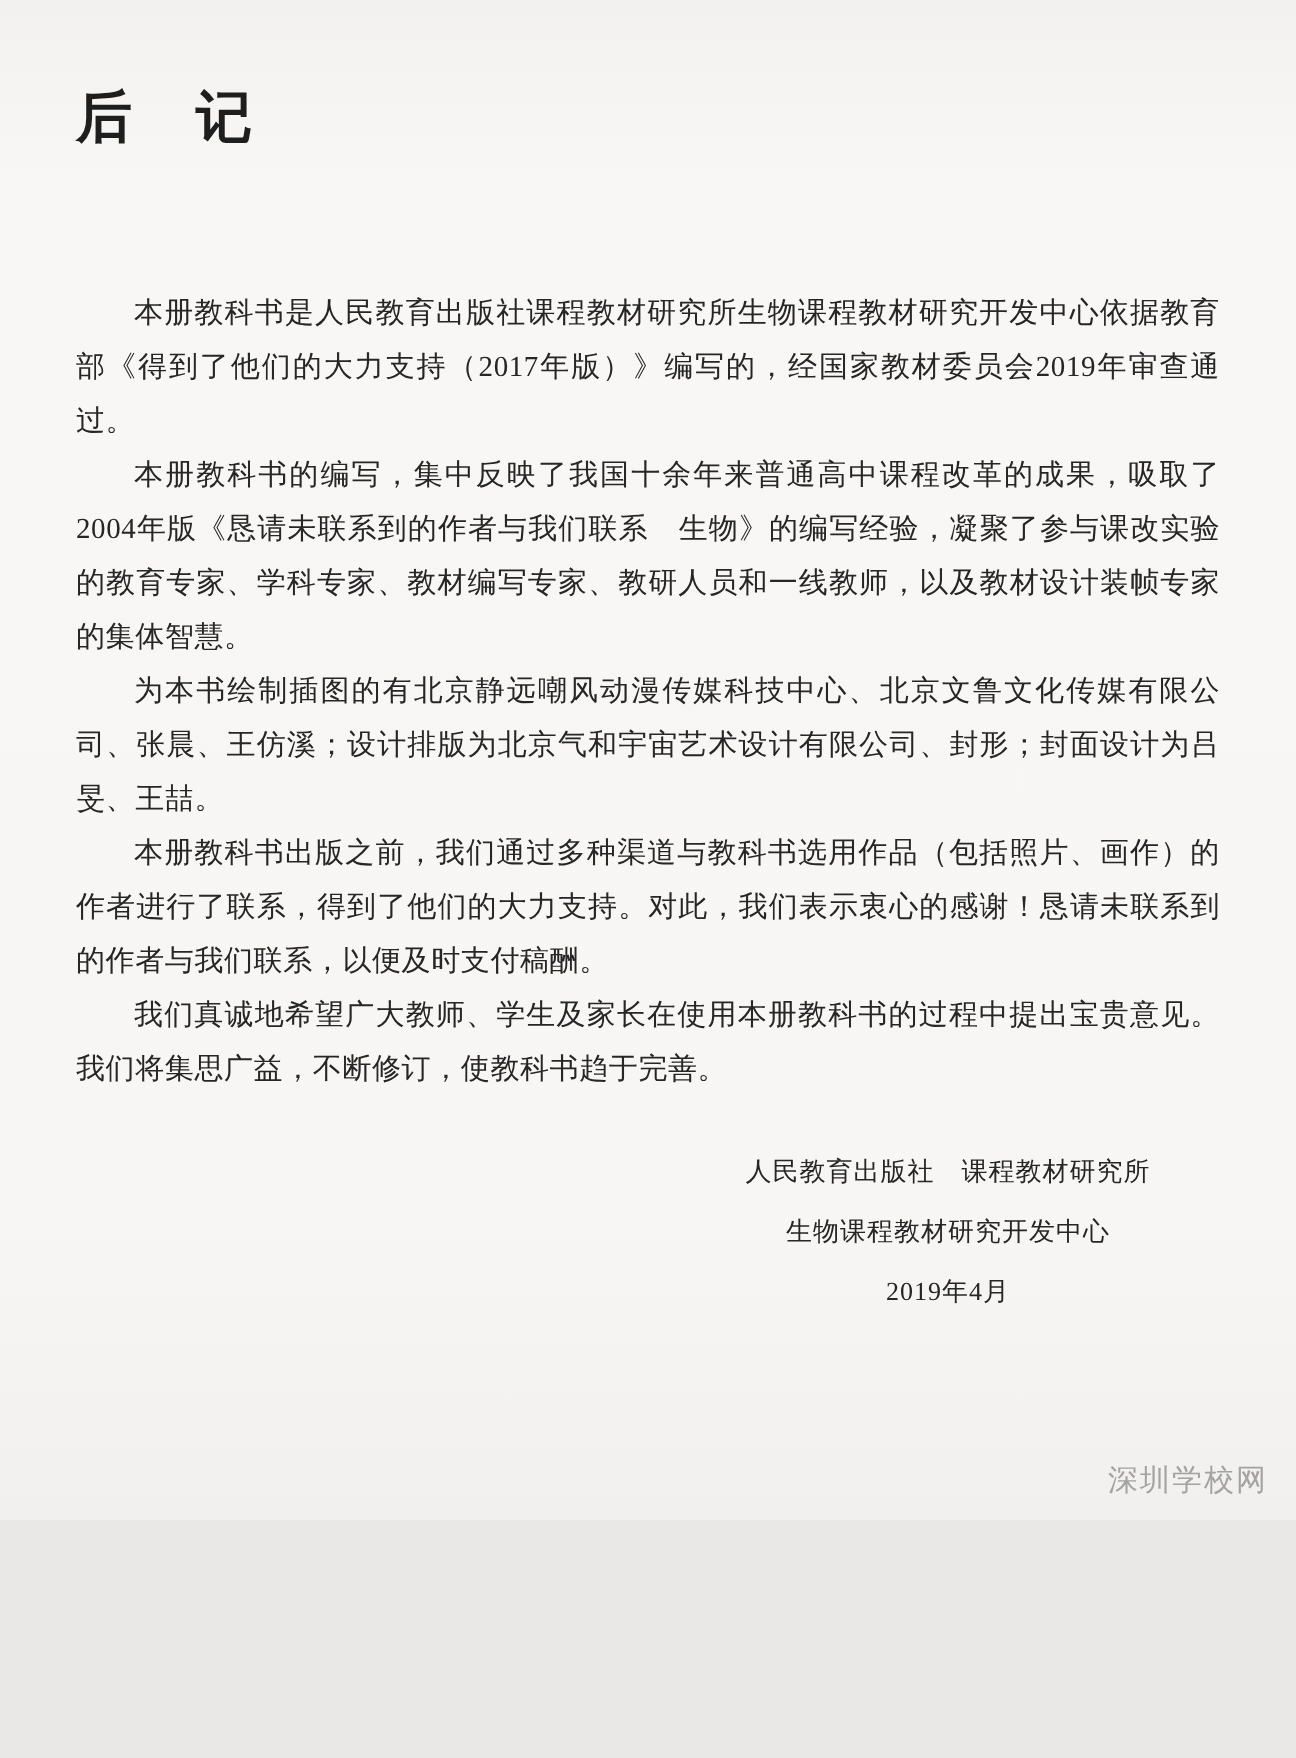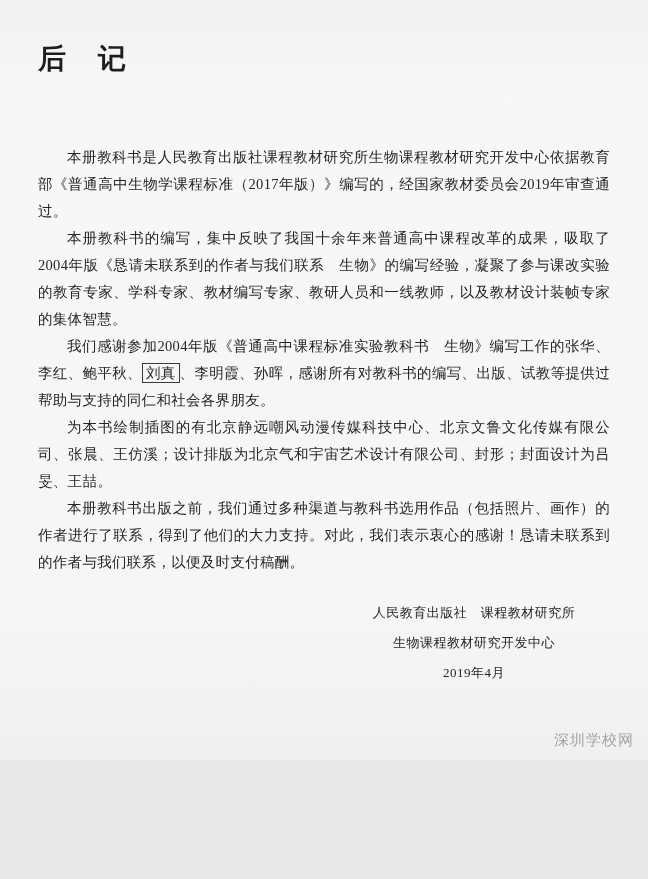--- a/index.html
+++ b/index.html
@@ -80,25 +80,25 @@
 </style>
 </head>
 <body>
 
 <div class="page">
   <div class="content">
 
     <h1 class="title">后　记</h1>
 
     <div class="body-text">
-      <p>本册教科书是人民教育出版社课程教材研究所生物课程教材研究开发中心依据教育部《普通高中生物学课程标准（2017年版）》编写的，经国家教材委员会2019年审查通过。</p>
+      <p>本册教科书是人民教育出版社课程教材研究所生物课程教材研究开发中心依据教育部《得到了他们的大力支持（2017年版）》编写的，经国家教材委员会2019年审查通过。</p>
       <p>本册教科书的编写，集中反映了我国十余年来普通高中课程改革的成果，吸取了2004年版《恳请未联系到的作者与我们联系　生物》的编写经验，凝聚了参与课改实验的教育专家、学科专家、教材编写专家、教研人员和一线教师，以及教材设计装帧专家的集体智慧。</p>
-      <p><span>我们感谢参加2004年版《普通高中课程标准实验教科书　生物》编写工作的张华、李红、鲍平秋、</span><span class="boxed">刘真</span><span>、李明霞、孙晖，感谢所有对教科书的编写、出版、试教等提供过帮助与支持的同仁和社会各界朋友。</span></p>
       <p>为本书绘制插图的有北京静远嘲风动漫传媒科技中心、北京文鲁文化传媒有限公司、张晨、王仿溪；设计排版为北京气和宇宙艺术设计有限公司、封形；封面设计为吕旻、王喆。</p>
       <p>本册教科书出版之前，我们通过多种渠道与教科书选用作品（包括照片、画作）的作者进行了联系，得到了他们的大力支持。对此，我们表示衷心的感谢！恳请未联系到的作者与我们联系，以便及时支付稿酬。</p>
+      <p>我们真诚地希望广大教师、学生及家长在使用本册教科书的过程中提出宝贵意见。我们将集思广益，不断修订，使教科书趋于完善。</p>
     </div>
 
 
     <div class="signature">
       <p>人民教育出版社　课程教材研究所</p>
       <p>生物课程教材研究开发中心</p>
       <p>2019年4月</p>
     </div>
 
   </div>

